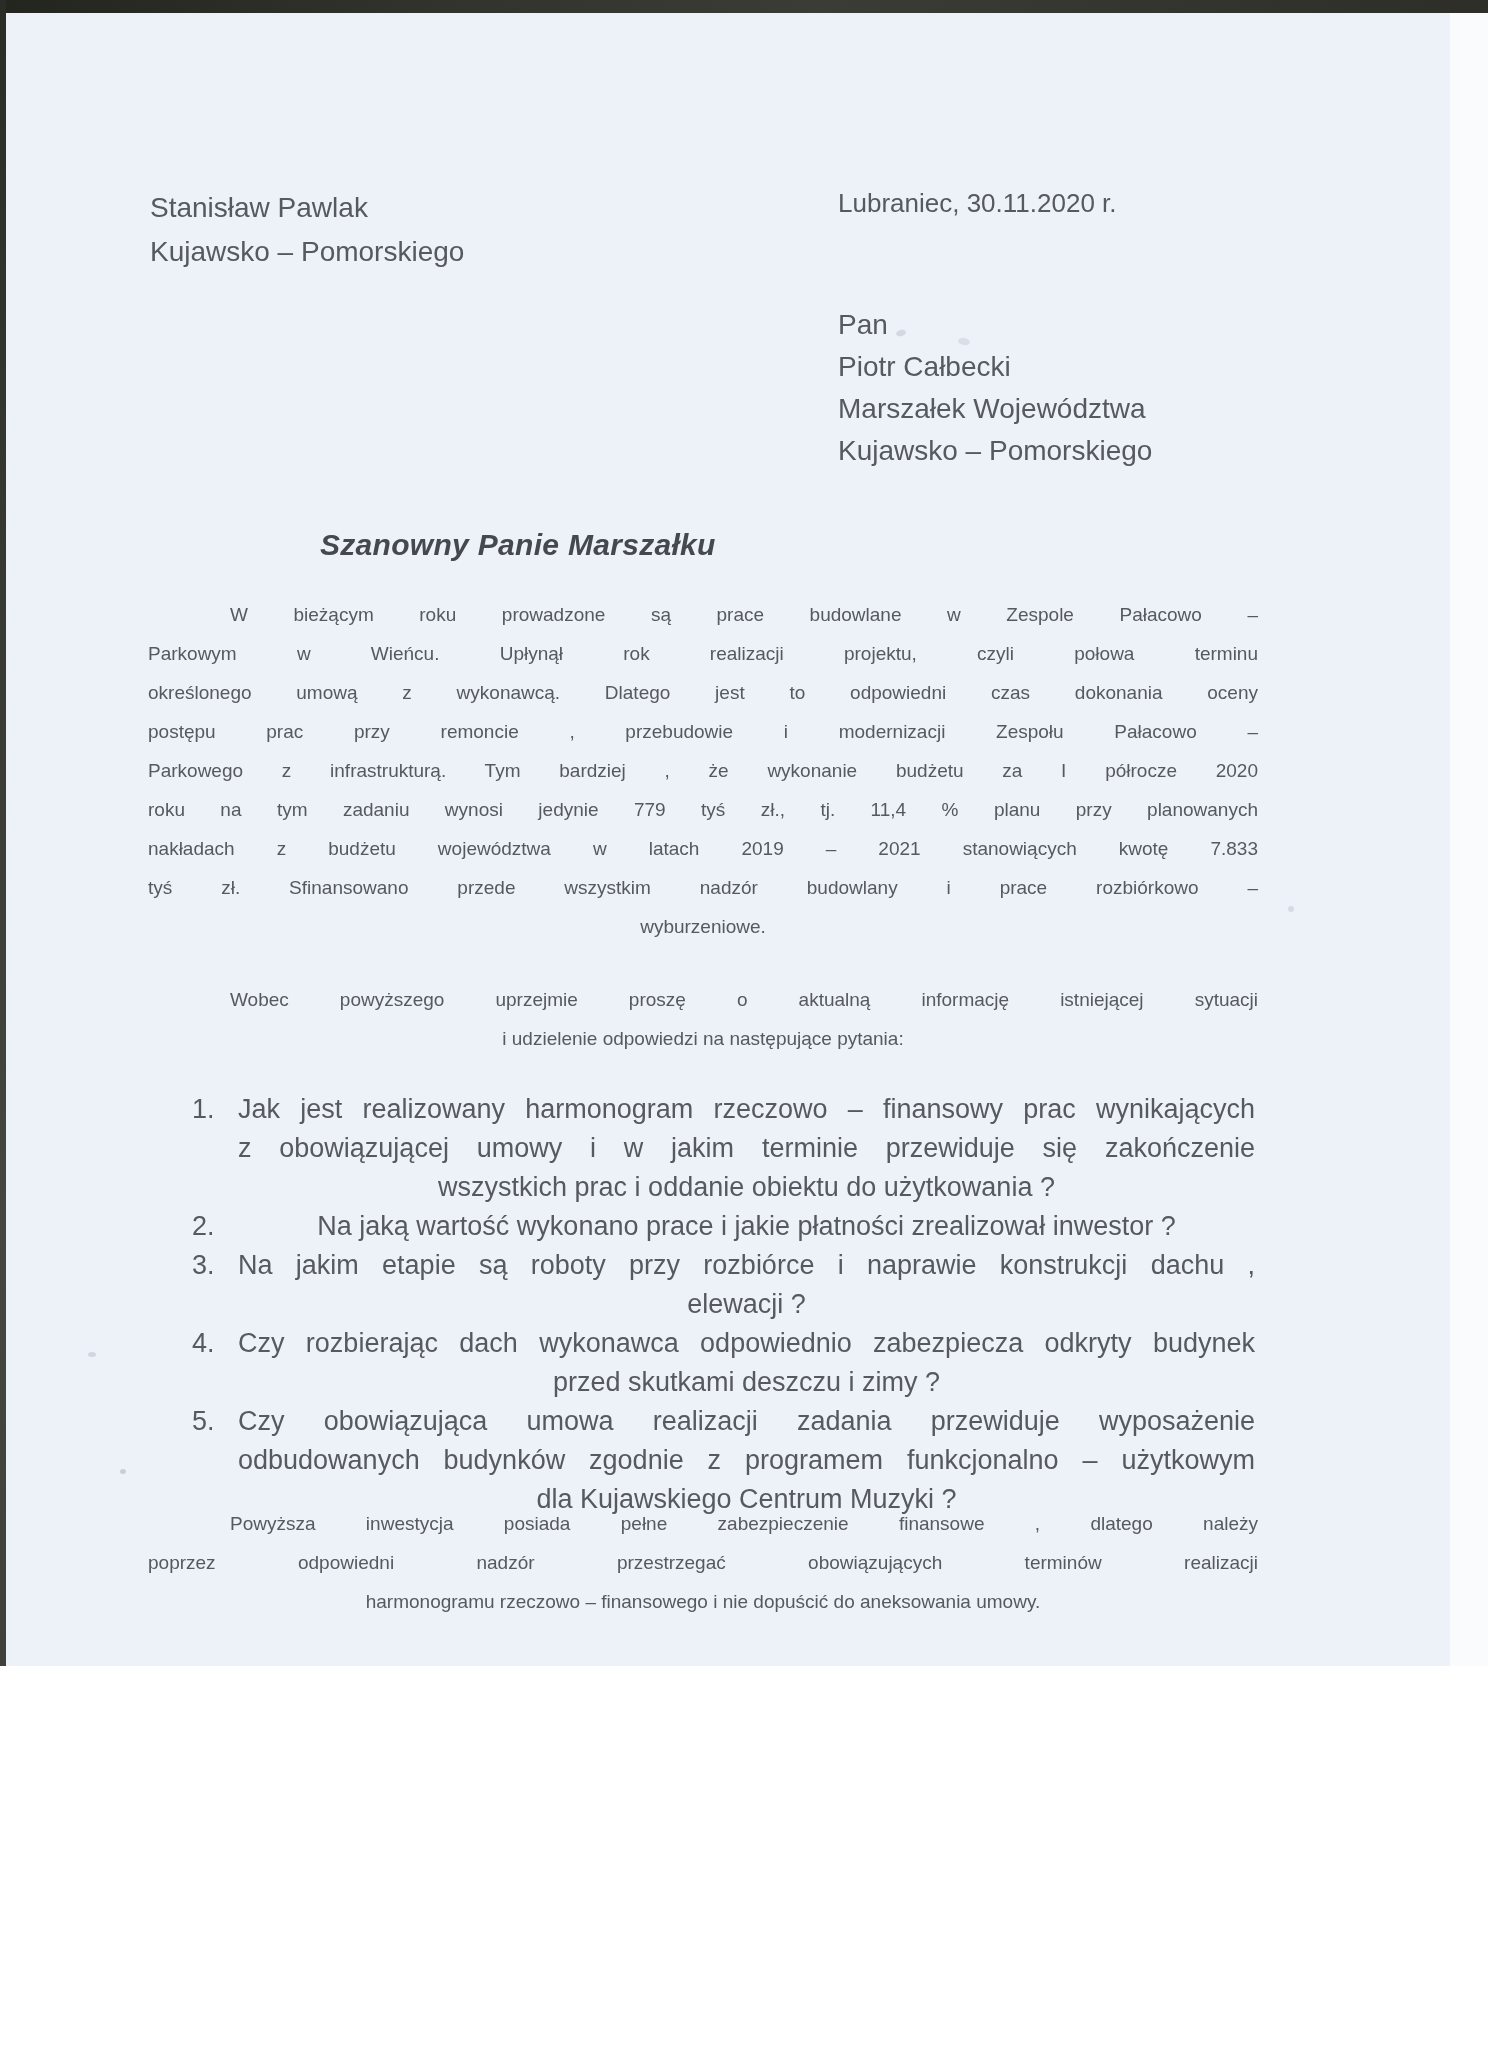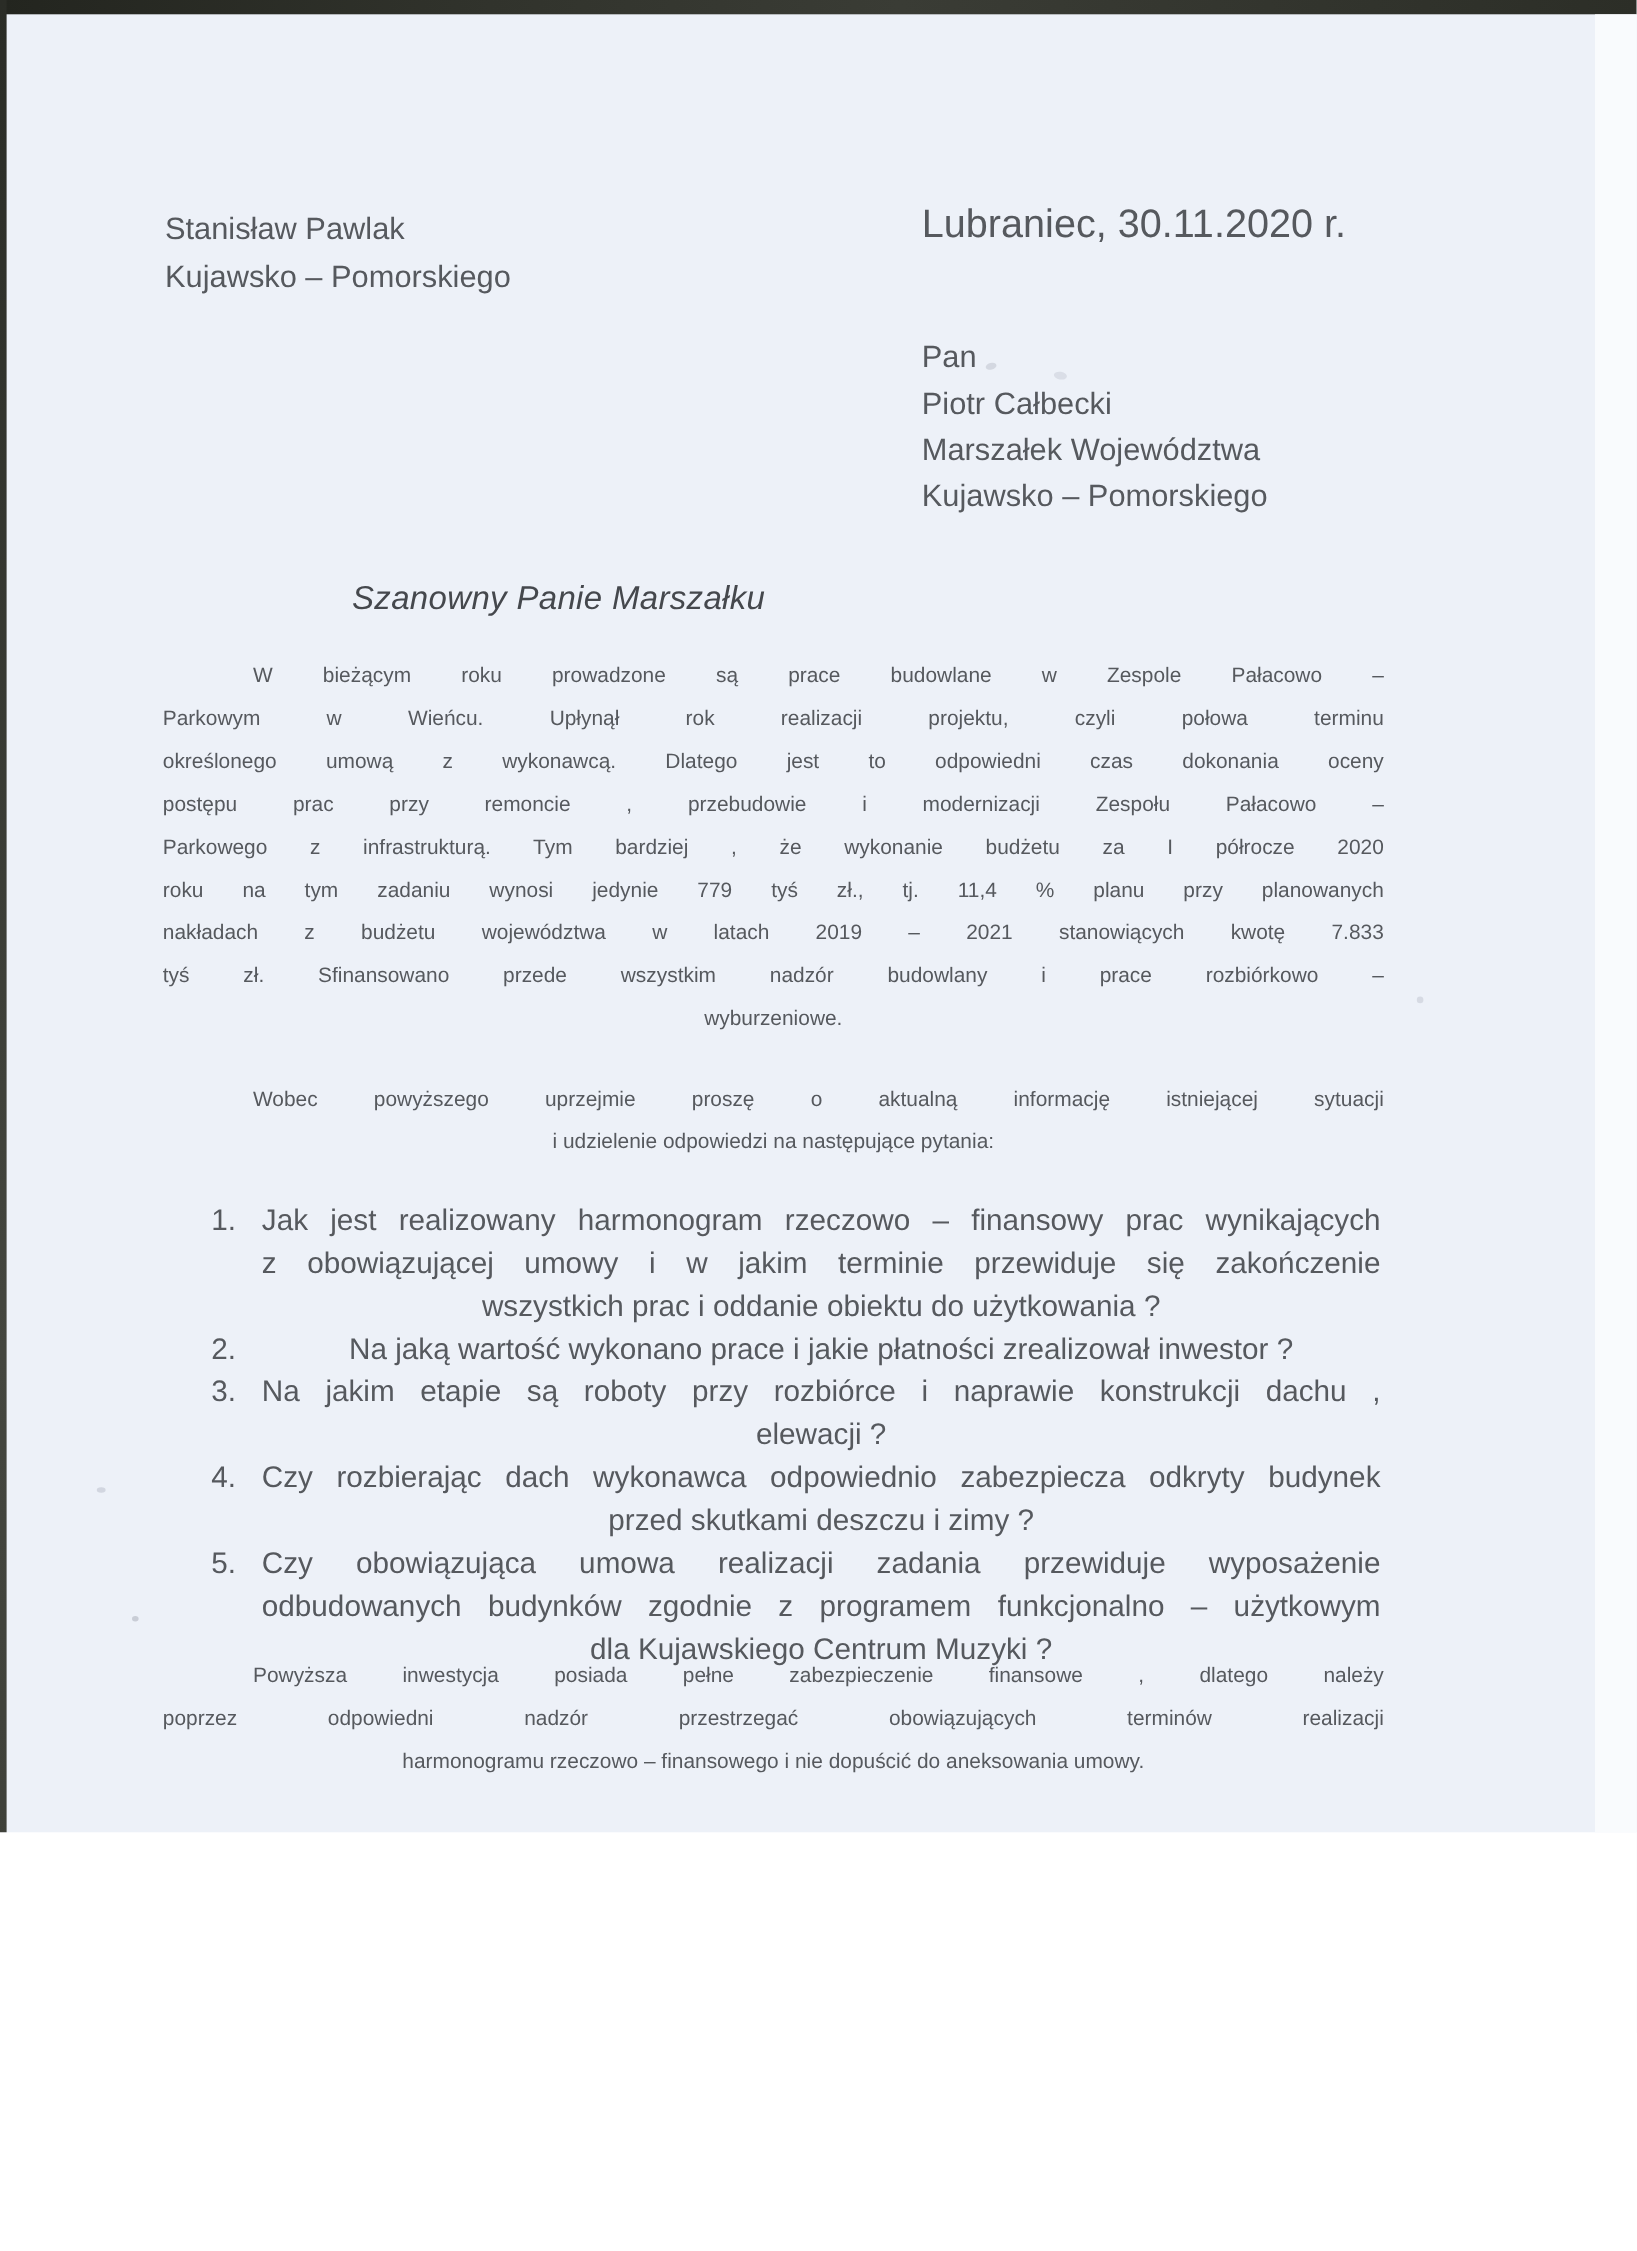--- a/index.html
+++ b/index.html
@@ -29,24 +29,24 @@
   .speck-tan { width: 7px; height: 16px; background: #c9b97c; left: 190px; top: 2002px; border-radius: 45% 55% 50% 50%; }
   .speck-dot1 { width: 6px; height: 5px; background: #b9bec8; left: 120px; top: 1469px; opacity: .7; }
   .speck-dot2 { width: 8px; height: 5px; background: #c3c8d2; left: 88px; top: 1352px; opacity: .65; }
   .speck-dot3 { width: 10px; height: 6px; background: #cdd2db; left: 896px; top: 330px; opacity: .8; transform: rotate(-15deg); }
   .speck-dot4 { width: 12px; height: 7px; background: #d2d6df; left: 958px; top: 338px; opacity: .7; transform: rotate(10deg); }
   .speck-dot5 { width: 6px; height: 6px; background: #c6cbd5; left: 1288px; top: 906px; opacity: .6; }
 
   
   .blk { position: absolute; }
   .sender { left: 150px; top: 186px; font-size: 28px; line-height: 44px; }
-  .date { left: 838px; top: 186px; font-size: 36px; line-height: 34px; }
+  .date { left: 838px; top: 186px; font-size: 26px; line-height: 34px; }
   .recipient { left: 838px; top: 304px; font-size: 28px; line-height: 42px; }
   .salutation {
-    left: 320px; top: 528px; font-size: 30px; font-weight: normal; font-style: italic;
+    left: 320px; top: 528px; font-size: 30px; font-weight: bold; font-style: italic;
     color: #45484d; letter-spacing: 0.3px;
   }
   .para { left: 148px; width: 1110px; font-size: 19px; line-height: 39px; }
   .para1 { top: 595px; }
   .para2 { top: 980px; }
   .closing { top: 1504px; }
   .jline { text-align: justify; text-align-last: justify; }
   .lline { text-align: center; }
   .indent { padding-left: 82px; }
   .qlist { left: 192px; top: 1090px; width: 1063px; font-size: 27px; line-height: 39px; }

